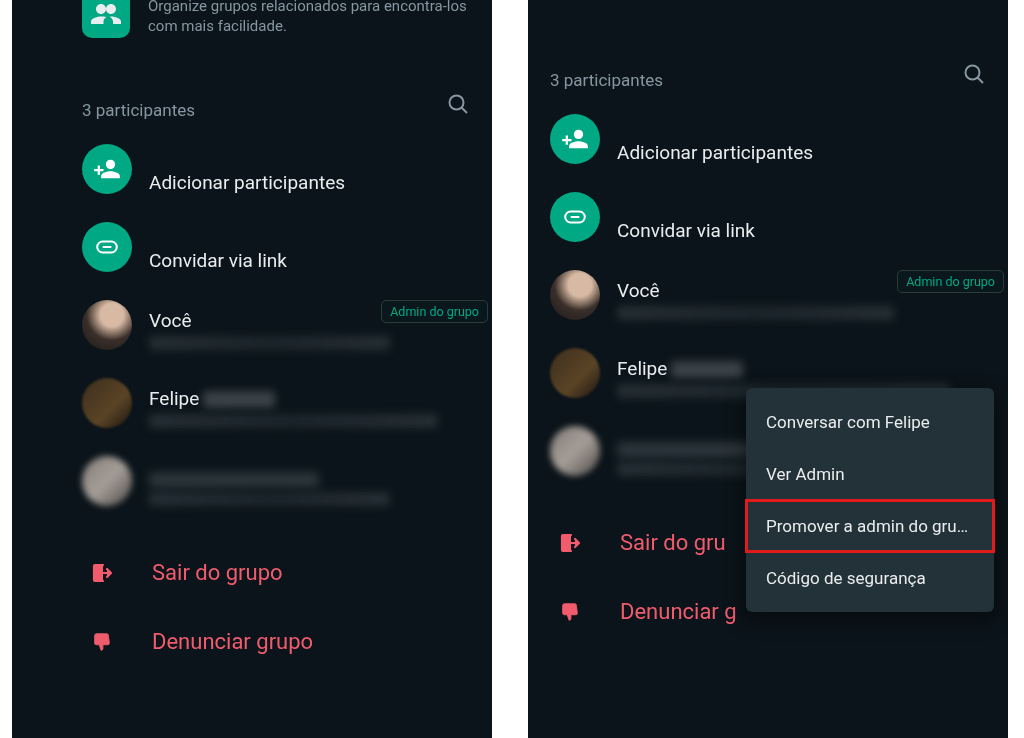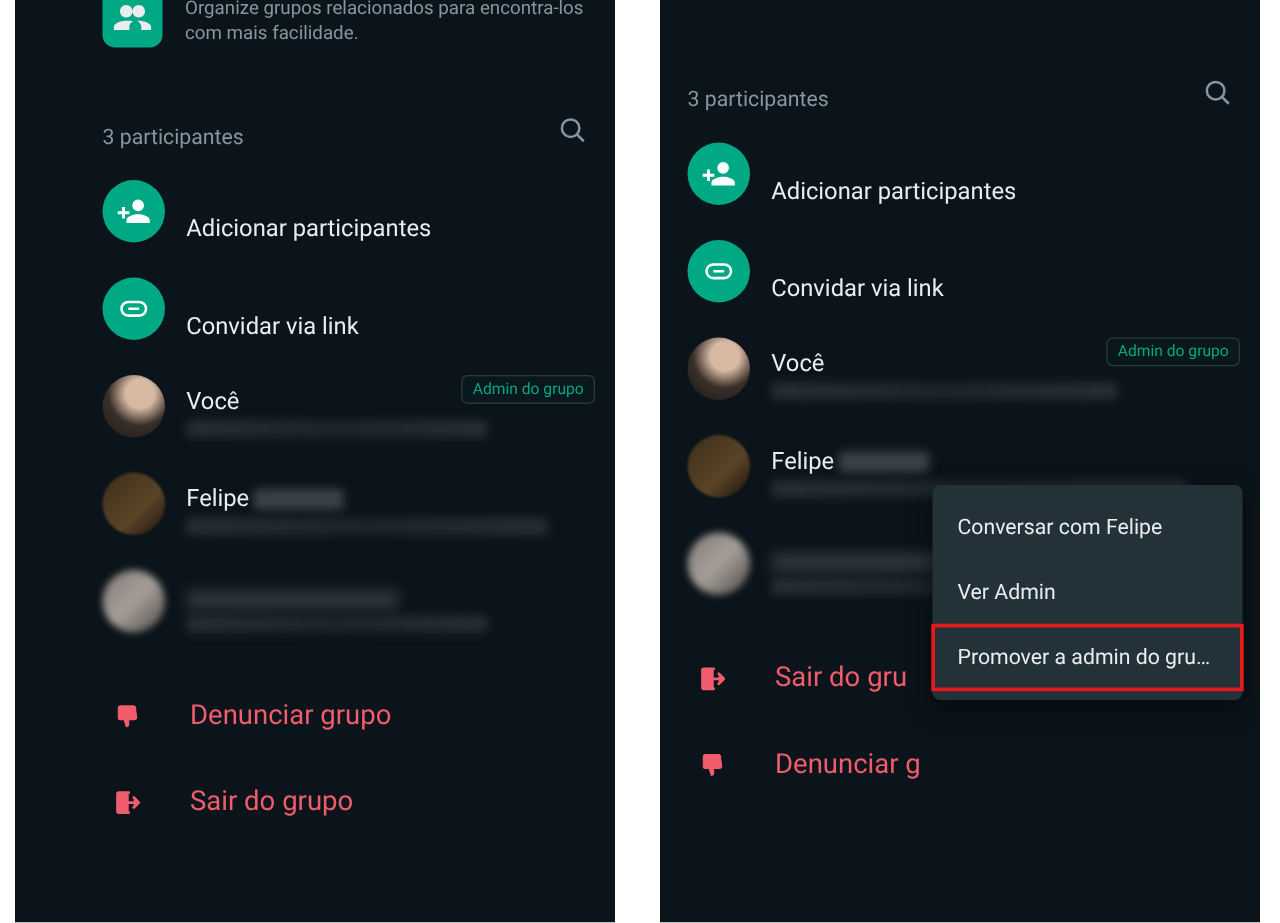--- a/index.html
+++ b/index.html
@@ -108,21 +108,21 @@
     height: 14px;
     width: 75%;
     border-radius: 4px;
     background: linear-gradient(90deg, #262f35, #1c252b, #262f35);
     filter: blur(4px);
   }
   .row .subtitle.wide { width:90%; }
 
   .badge {
     position:absolute;
-    right: 16px;
+    right: 4px;
     top: 14px;
     border:1px solid #2a3c39;
     color:#00a884;
     font-size:12.5px;
     padding:3px 8px;
     border-radius:5px;
     background: rgba(0,168,132,0.03);
   }
 
   .danger-row {
@@ -253,126 +253,127 @@
       <div class="text-col">
         <div class="blurred-line"></div>
         <div class="subtitle"></div>
       </div>
     </div>
 
     <div style="height:18px"></div>
 
     <div class="danger-row">
       <span class="icon-slot">
+        <svg width="24" height="24" viewBox="0 0 24 24" fill="none" stroke-width="2.2" stroke-linecap="round" stroke-linejoin="round">
+            <path d="M13 4H5a1 1 0 0 0-1 1v14a1 1 0 0 0 1 1h8"></path>
+            <path d="M10 12h10"></path>
+            <path d="M17 8l4 4-4 4"></path>
+          </svg>
+      </span>
+      <span class="label">Sair do grupo</span>
+    </div>
+
+    <div class="danger-row">
+      <span class="icon-slot">
         <svg width="22" height="22" viewBox="0 0 24 24">
             <path d="M15 3H6a2 2 0 0 0-2 2v8a2 2 0 0 0 2 2h3l2 6a2 2 0 0 0 2-2v-4h5a2 2 0 0 0 2-2.3l-1-7A2 2 0 0 0 17 3h-2z"></path>
           </svg>
       </span>
       <span class="label">Denunciar grupo</span>
     </div>
+
+  </div>
+
+  <div class="phone right">
+
+    <div class="pad-top-right"></div>
+
+    <div class="section-header" style="padding-top:14px">
+      <span class="label">3 participantes</span>
+      <span class="search">
+        <svg width="24" height="24" viewBox="0 0 24 24" fill="none" stroke-width="2">
+            <circle cx="10.5" cy="10.5" r="7"></circle>
+            <line x1="21" y1="21" x2="15.5" y2="15.5"></line>
+          </svg>
+      </span>
+    </div>
+
+    <div class="row">
+      <div class="avatar green">
+        <svg width="28" height="28" viewBox="0 0 24 24">
+            <path d="M15 12a4 4 0 1 0 0-8 4 4 0 0 0 0 8zm-9 0V9H4v3H1v2h3v3h2v-3h3v-2H6zm9 2c-2.7 0-8 1.3-8 4v2h16v-2c0-2.7-5.3-4-8-4z"></path>
+          </svg>
+      </div>
+      <div class="text-col">
+        <span class="title">Adicionar participantes</span>
+      </div>
+    </div>
+
+    <div class="row">
+      <div class="avatar green">
+        <svg width="26" height="26" viewBox="0 0 24 24">
+            <path d="M3.9 12A4.1 4.1 0 0 1 8 7.9h4V6H8a6 6 0 0 0 0 12h4v-1.9H8A4.1 4.1 0 0 1 3.9 12zM16 6h-4v1.9h4a4.1 4.1 0 0 1 0 8.2h-4V18h4a6 6 0 0 0 0-12zM8 11h8v2H8z"></path>
+          </svg>
+      </div>
+      <div class="text-col">
+        <span class="title">Convidar via link</span>
+      </div>
+    </div>
+
+    <div class="row">
+      <div class="avatar photo1"></div>
+      <div class="text-col">
+        <span class="title">Você</span>
+        <div class="subtitle"></div>
+      </div>
+      <span class="badge">Admin do grupo</span>
+    </div>
+
+    <div class="row">
+      <div class="avatar photo2"></div>
+      <div class="text-col">
+        <span class="title">
+          <span>Felipe</span><span class="blurred-name"></span>
+        </span>
+        <div class="subtitle wide"></div>
+      </div>
+    </div>
+
+    <div class="row">
+      <div class="avatar photo3"></div>
+      <div class="text-col">
+        <div class="blurred-line"></div>
+        <div class="subtitle"></div>
+      </div>
+    </div>
+
+    <div style="height:18px"></div>
 
     <div class="danger-row">
       <span class="icon-slot">
         <svg width="24" height="24" viewBox="0 0 24 24" fill="none" stroke-width="2.2" stroke-linecap="round" stroke-linejoin="round">
             <path d="M13 4H5a1 1 0 0 0-1 1v14a1 1 0 0 0 1 1h8"></path>
             <path d="M10 12h10"></path>
             <path d="M17 8l4 4-4 4"></path>
           </svg>
       </span>
-      <span class="label">Sair do grupo</span>
-    </div>
-
-  </div>
-
-  <div class="phone right">
-
-    <div class="pad-top-right"></div>
-
-    <div class="section-header" style="padding-top:14px">
-      <span class="label">3 participantes</span>
-      <span class="search">
-        <svg width="24" height="24" viewBox="0 0 24 24" fill="none" stroke-width="2">
-            <circle cx="10.5" cy="10.5" r="7"></circle>
-            <line x1="21" y1="21" x2="15.5" y2="15.5"></line>
-          </svg>
-      </span>
-    </div>
-
-    <div class="row">
-      <div class="avatar green">
-        <svg width="28" height="28" viewBox="0 0 24 24">
-            <path d="M15 12a4 4 0 1 0 0-8 4 4 0 0 0 0 8zm-9 0V9H4v3H1v2h3v3h2v-3h3v-2H6zm9 2c-2.7 0-8 1.3-8 4v2h16v-2c0-2.7-5.3-4-8-4z"></path>
-          </svg>
-      </div>
-      <div class="text-col">
-        <span class="title">Adicionar participantes</span>
-      </div>
-    </div>
-
-    <div class="row">
-      <div class="avatar green">
-        <svg width="26" height="26" viewBox="0 0 24 24">
-            <path d="M3.9 12A4.1 4.1 0 0 1 8 7.9h4V6H8a6 6 0 0 0 0 12h4v-1.9H8A4.1 4.1 0 0 1 3.9 12zM16 6h-4v1.9h4a4.1 4.1 0 0 1 0 8.2h-4V18h4a6 6 0 0 0 0-12zM8 11h8v2H8z"></path>
-          </svg>
-      </div>
-      <div class="text-col">
-        <span class="title">Convidar via link</span>
-      </div>
-    </div>
-
-    <div class="row">
-      <div class="avatar photo1"></div>
-      <div class="text-col">
-        <span class="title">Você</span>
-        <div class="subtitle"></div>
-      </div>
-      <span class="badge">Admin do grupo</span>
-    </div>
-
-    <div class="row">
-      <div class="avatar photo2"></div>
-      <div class="text-col">
-        <span class="title">
-          <span>Felipe</span><span class="blurred-name"></span>
-        </span>
-        <div class="subtitle wide"></div>
-      </div>
-    </div>
-
-    <div class="row">
-      <div class="avatar photo3"></div>
-      <div class="text-col">
-        <div class="blurred-line"></div>
-        <div class="subtitle"></div>
-      </div>
-    </div>
-
-    <div style="height:18px"></div>
-
-    <div class="danger-row">
-      <span class="icon-slot">
-        <svg width="24" height="24" viewBox="0 0 24 24" fill="none" stroke-width="2.2" stroke-linecap="round" stroke-linejoin="round">
-            <path d="M13 4H5a1 1 0 0 0-1 1v14a1 1 0 0 0 1 1h8"></path>
-            <path d="M10 12h10"></path>
-            <path d="M17 8l4 4-4 4"></path>
-          </svg>
-      </span>
       <span class="label">Sair do gru</span>
     </div>
 
     <div class="danger-row">
       <span class="icon-slot">
         <svg width="22" height="22" viewBox="0 0 24 24">
             <path d="M15 3H6a2 2 0 0 0-2 2v8a2 2 0 0 0 2 2h3l2 6a2 2 0 0 0 2-2v-4h5a2 2 0 0 0 2-2.3l-1-7A2 2 0 0 0 17 3h-2z"></path>
           </svg>
       </span>
       <span class="label">Denunciar g</span>
     </div>
 
     <div class="menu">
       <div class="item">Conversar com Felipe</div>
       <div class="item">Ver Admin</div>
       <div class="item highlight">Promover a admin do grupo</div>
+      <div class="item">Código de segurança</div>
     </div>
 
   </div>
 
 </div>
 
 </body></html>

